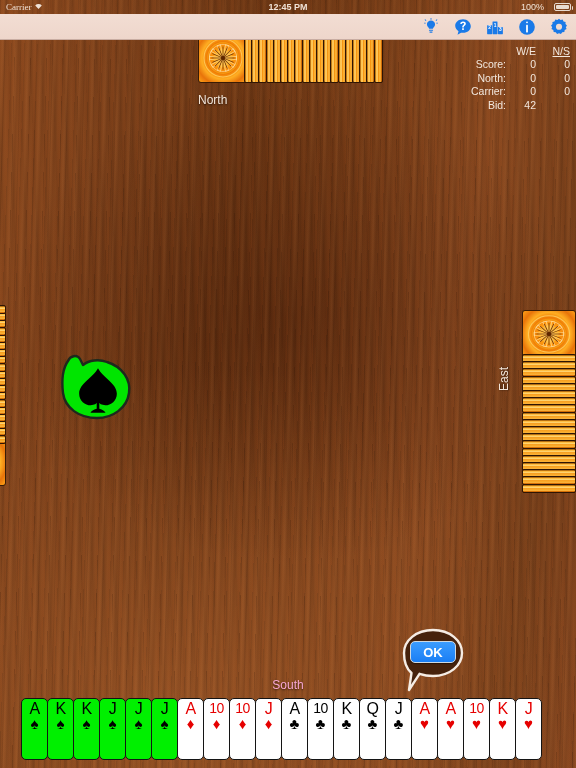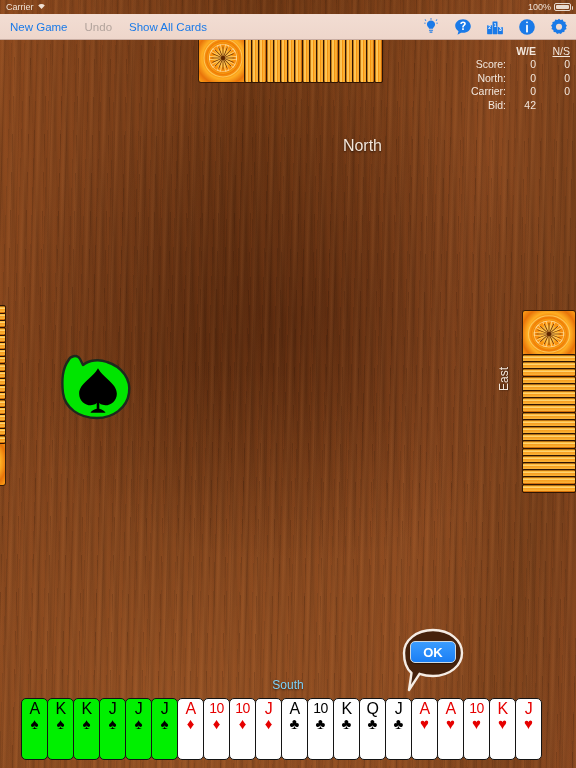--- a/index.html
+++ b/index.html
@@ -34,23 +34,23 @@
         rgba(40,15,2,0.13) 6px, rgba(40,15,2,0) 7px, rgba(40,15,2,0) 16px);
     pointer-events:none;
   }
 
   
   #statusbar {
     position:absolute; left:0; top:0; width:576px; height:14px;
     font-size:9px; color:#f0e2d6; z-index:40;
     display:flex; align-items:center;
   }
-  #statusbar .left { position:absolute; left:6px; display:flex; align-items:flex-start; gap:3px;}
+  #statusbar .left { position:absolute; left:6px; display:flex; align-items:flex-start; gap:3px;font-family:Liberation Serif, serif;}
   #statusbar .center { position:absolute; left:0; width:576px; text-align:center; font-weight:bold;}
-  #statusbar .right { position:absolute; right:5px; display:flex; align-items:center; gap:3px;}
+  #statusbar .right { position:absolute; right:5px; display:flex; align-items:center; gap:10px;}
   .wifi-svg { display:block; }
   .battery {
     display:inline-block; width:17px; height:8px; border:1px solid #e8dbcf;
     border-radius:2px; position:relative; padding:1px;
   }
   .battery::after {
     content:""; position:absolute; right:-3px; top:2px; width:1.5px; height:4px;
     background:#e8dbcf; border-radius:0 1px 1px 0;
   }
   .battery i { display:block; width:100%; height:100%; background:#e8dbcf; border-radius:1px;}
@@ -75,21 +75,21 @@
     color:#f2e7dd; font-size:10.5px; z-index:30;
     padding:4px 6px 0 6px;
   }
   #scorepanel table { width:100%; border-collapse:collapse; }
   #scorepanel th {
     font-weight:normal; text-align:right; padding:0 0 1px 0; font-size:10.5px;
   }
   #scorepanel td { padding:0; line-height:13.5px; }
   #scorepanel td.lbl { text-align:right; }
   #scorepanel td.num { text-align:right; }
-  #scorepanel .c2 { width:30px;font-weight:bold; }
+  #scorepanel .c2 { width:30px; }
   #scorepanel .c3 { width:34px;text-decoration:underline; }
 
   
   .cardback {
     background:
       radial-gradient(circle at 50% 50%, #ffd97a 0%, #ffb52e 16%, #ff9a10 30%, #f07c05 48%, #ffae22 62%, #e8740a 80%, #ffa318 100%),
       linear-gradient(#ff9b12, #e8740a);
     border:1px solid #3a1c05;
     border-radius:3px;
     position:relative;
@@ -107,33 +107,33 @@
   }
   .sliver-h {
     background:linear-gradient(180deg,#7a3a02 0%, #ffb32a 16%, #ffd878 34%, #f58f08 55%, #ffc44a 74%, #e87b08 91%, #8e4403 100%);
     border:1px solid #2e1504;
     border-radius:2px;
   }
 
   
   #north-pile { position:absolute; left:198px; top:33px; width:184px; height:50px; z-index:12;}
   #north-label {
-    position:absolute; left:198px; top:93px; width:184px; text-align:right;
-    color:#f3e6da; font-size:16px; z-index:12; text-shadow:0 1px 2px rgba(0,0,0,.6);margin-top:44px;
+    position:absolute; left:198px; top:93px; width:184px; text-align:left;
+    color:#f3e6da; font-size:12px; z-index:12; text-shadow:0 1px 2px rgba(0,0,0,.6);
   }
   #east-pile { position:absolute; left:522px; top:310px; width:54px; height:180px; z-index:12;}
   #east-label {
     position:absolute; left:474px; top:372px; width:60px; text-align:center;
     color:#f3e6da; font-size:12px; z-index:12; text-shadow:0 1px 2px rgba(0,0,0,.6);
     transform:rotate(-90deg);
   }
   #west-pile { position:absolute; left:-48px; top:305px; width:54px; height:185px; z-index:12;}
   #south-label {
     position:absolute; left:238px; top:678px; width:100px; text-align:center;
-    color:#7dd3fc; font-size:12px; z-index:12; text-shadow:0 1px 2px rgba(0,0,0,.6);
+    color:#f9a8d4; font-size:12px; z-index:12; text-shadow:0 1px 2px rgba(0,0,0,.6);
   }
 
   
   #trump-bubble {
     position:absolute; left:57px; top:352px; width:82px; height:72px; z-index:25;
   }
   #ok-bubble {
     position:absolute; left:398px; top:628px; width:70px; height:66px; z-index:25;
     cursor:pointer;
   }
@@ -175,34 +175,30 @@
 
 <div id="statusbar">
   <div class="left">
     <span>Carrier</span>
     <span>
       <svg class="wifi-svg" width="9" height="8" viewBox="0 0 9 8">
         <path d="M4.5 7 L1.2 3.4 A4.6 4.6 0 0 1 7.8 3.4 Z" fill="#f0e2d6"></path>
       </svg>
     </span>
   </div>
+  <div class="center">12:45 PM</div>
   <div class="right">
     <span>100%</span>
     <span class="battery">
         <i></i>
       </span>
   </div>
 </div>
 
 <div id="toolbar">
-  <div class="tb-left">
-    <span class="tb-btn">New Game</span>
-    <span class="tb-btn disabled">Undo</span>
-    <span class="tb-btn">Show All Cards</span>
-  </div>
   <div class="tb-right">
 
     <svg class="tb-icon" viewBox="0 0 24 24">
       <g fill="#1a7ae8">
         <path d="M12 3.2c-3.1 0-5.4 2.3-5.4 5.2 0 2 1.1 3.3 2 4.3.5.6.8 1.1.9 1.7h5c.1-.6.4-1.1.9-1.7.9-1 2-2.3 2-4.3 0-2.9-2.3-5.2-5.4-5.2z"></path>
         <rect x="9.3" y="15.6" width="5.4" height="1.5" rx="0.5"></rect>
         <rect x="9.9" y="18" width="4.2" height="1.5" rx="0.7"></rect>
         <rect x="11.4" y="0" width="1.2" height="2.6" rx="0.6"></rect>
         <rect x="2.6" y="6.2" width="2.6" height="1.2" rx="0.6"></rect>
         <rect x="18.8" y="6.2" width="2.6" height="1.2" rx="0.6"></rect>

